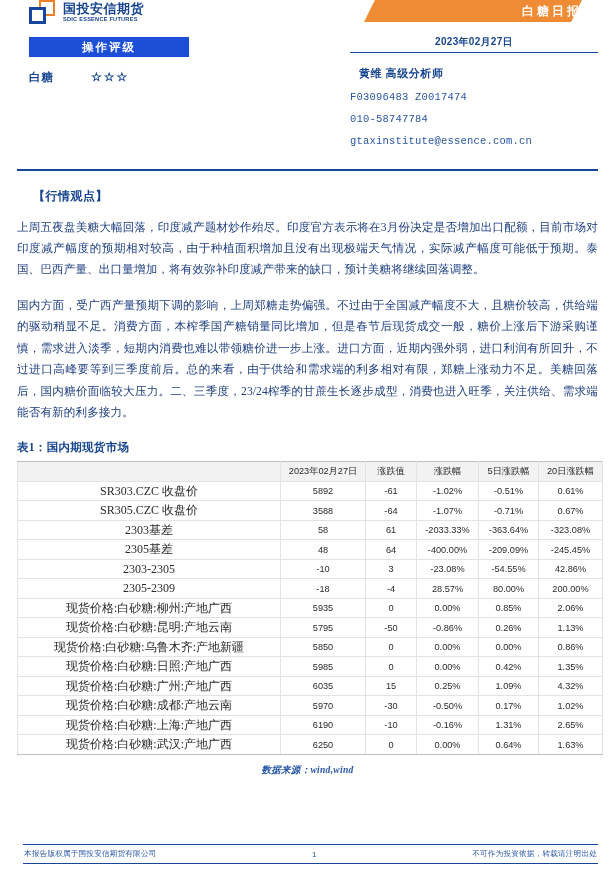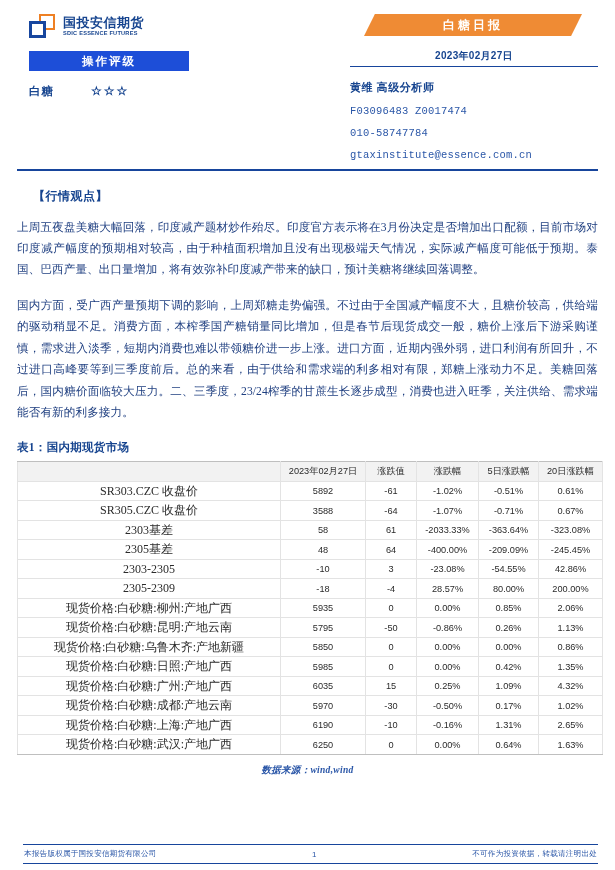--- a/index.html
+++ b/index.html
@@ -21,21 +21,20 @@
     position: relative;
     box-sizing: border-box;
     padding: 0 17px;
   }
 
   
   .header {
     display: flex;
     justify-content: space-between;
     align-items: flex-start;
-    padding-top: 14px;
     height: 160px;
     box-sizing: border-box;
   }
   .header-left { width: 270px; padding-left: 12px; }
   .header-right { width: 248px; }
 
   
   .logo-row { display: flex; align-items: center; gap: 7px; }
   .logo-mark {
     position: relative;
@@ -106,21 +105,21 @@
   .banner {
     position: relative;
     width: 218px;
     height: 22px;
     margin-left: 14px;
     background: #ef8b34;
     -webkit-clip-path: polygon(5% 0, 100% 0, 95% 100%, 0 100%);
     clip-path: polygon(5% 0, 100% 0, 95% 100%, 0 100%);
     display: flex;
     align-items: center;
-    justify-content: center;
+    justify-content: flex-end;
   }
   .banner-text {
     color: #ffffff;
     font-size: 12px;
     font-weight: bold;
     letter-spacing: 3px;
     font-family: "Liberation Serif", serif;
   }
   .date-line {
     margin-top: 9px;
@@ -135,20 +134,21 @@
     font-weight: bold;
     font-family: "Liberation Sans", sans-serif;
     letter-spacing: 0.3px;
   }
   .analyst {
     margin-top: 13px;
     color: #16448f;
     font-size: 11px;
     font-weight: bold;
     letter-spacing: 0.6px;
+    margin-left: 9px;
   }
   .contact-line {
     margin-top: 10px;
     color: #2b57a8;
     font-size: 10.5px;
     font-family: "Liberation Mono", monospace;
     letter-spacing: 0.2px;
   }
   .hr-blue {
     height: 1.5px;

